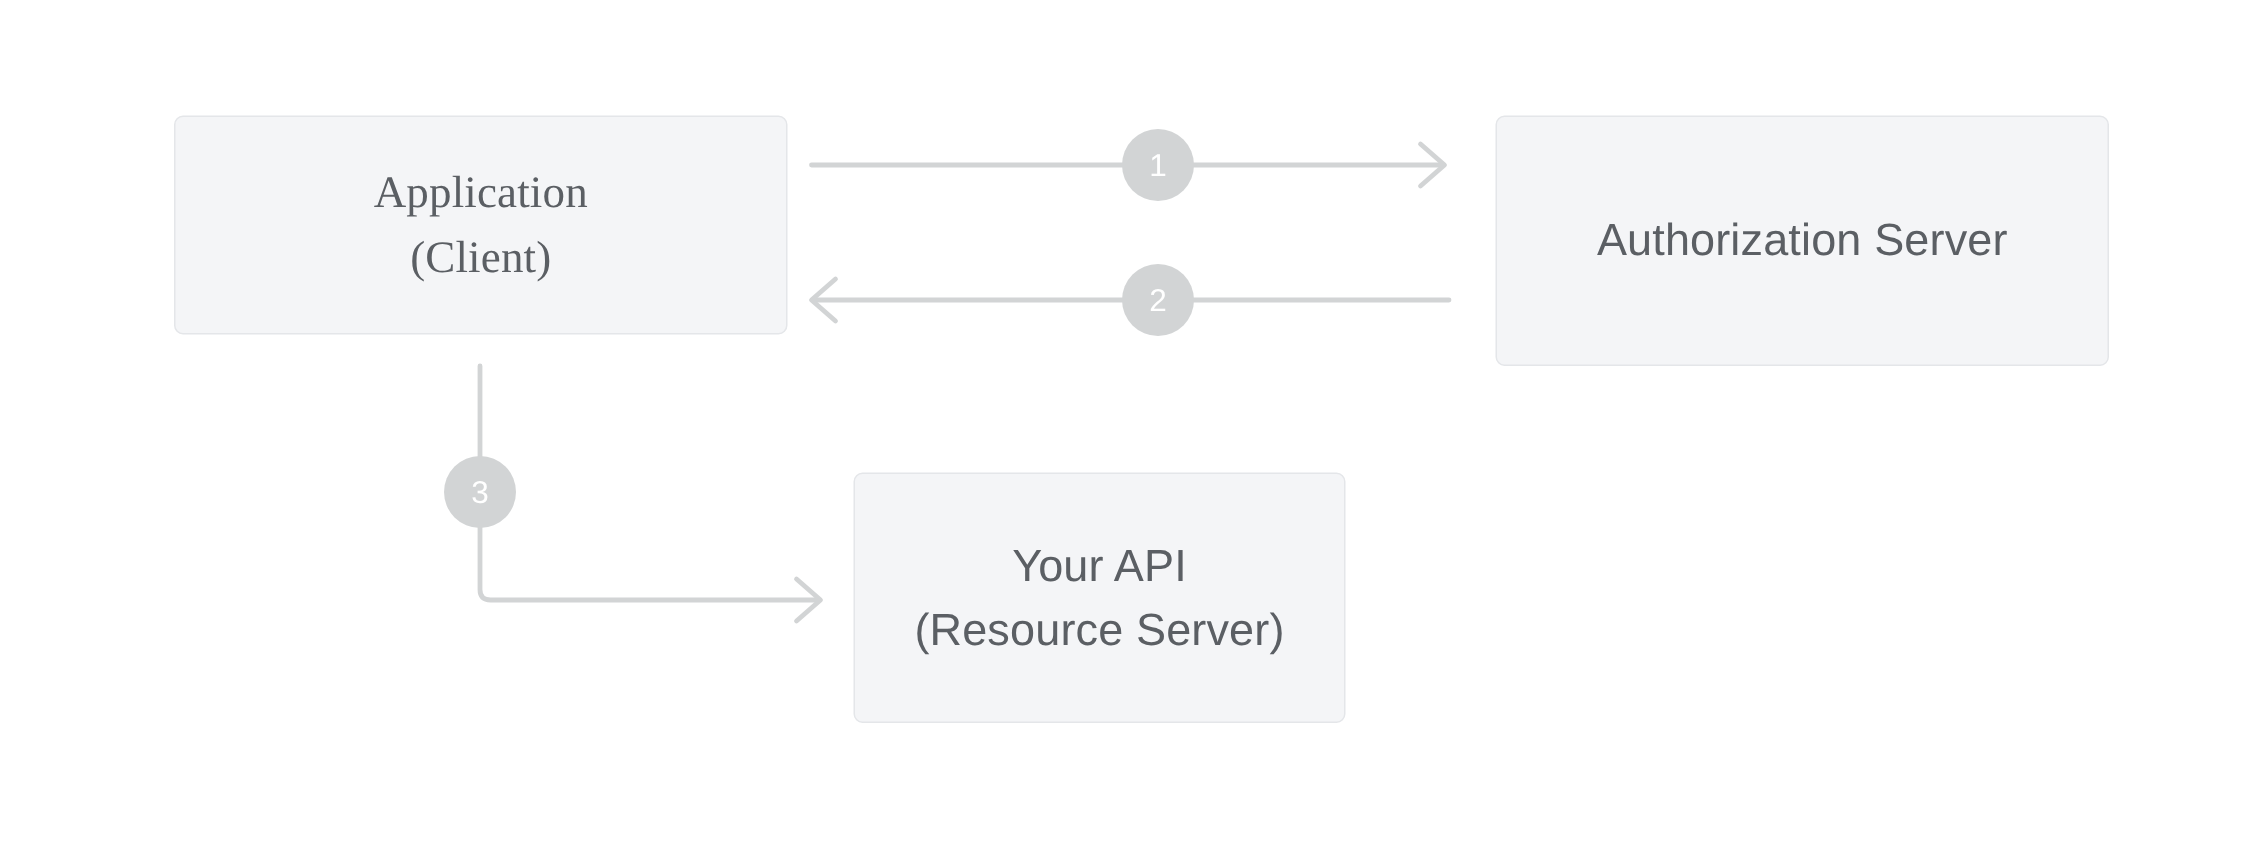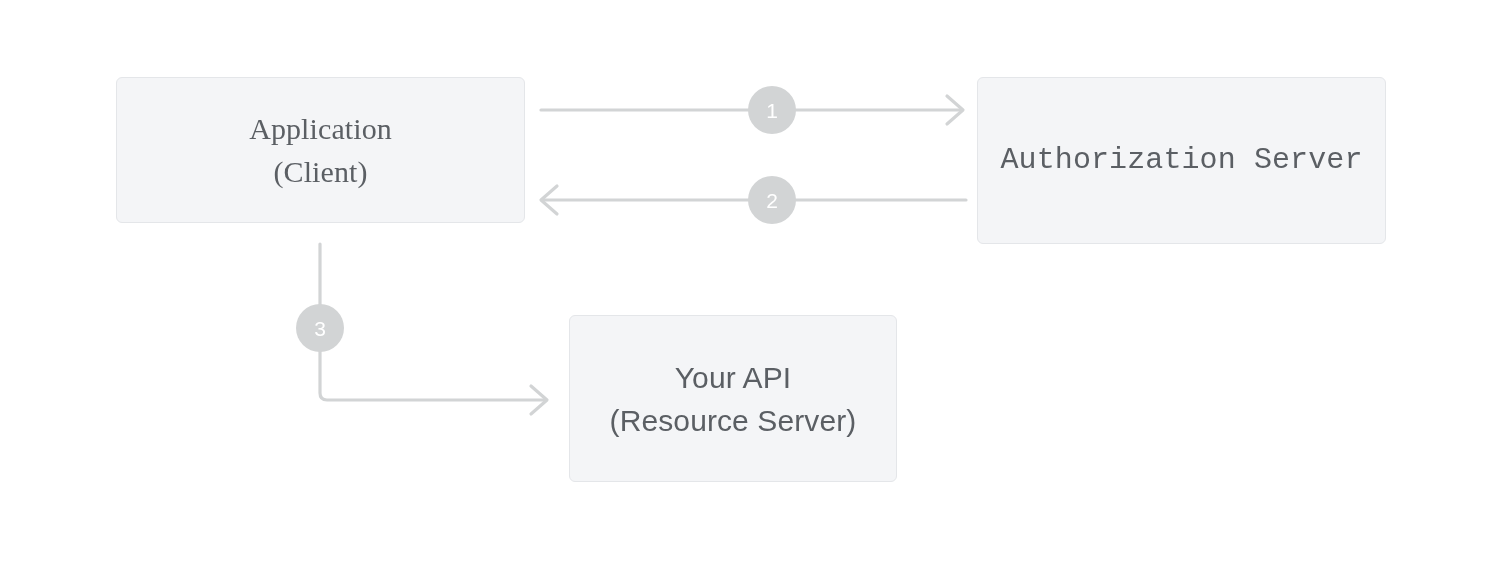--- a/index.html
+++ b/index.html
@@ -82,21 +82,21 @@
         <polyline points="531,386 547,400 531,414"></polyline>
       </g>
     </g>
   </svg>
 
   <div class="node-box" style="left:116px; top:77px; width:409px; height:146px;font-family:Liberation Serif, serif;">
     <div class="node-label">Application
 (Client)</div>
   </div>
 
-  <div class="node-box" style="left:977px; top:77px; width:409px; height:167px;font-family:Liberation Mono, monospace;">
+  <div class="node-box" style="left:997px; top:77px; width:409px; height:167px;">
     <div class="node-label">Authorization Server</div>
   </div>
 
   <div class="node-box" style="left:569px; top:315px; width:328px; height:167px;">
     <div class="node-label">Your API
 (Resource Server)</div>
   </div>
 
   <div class="step-badge" style="left:748px; top:86px;">
     <span>1</span>

